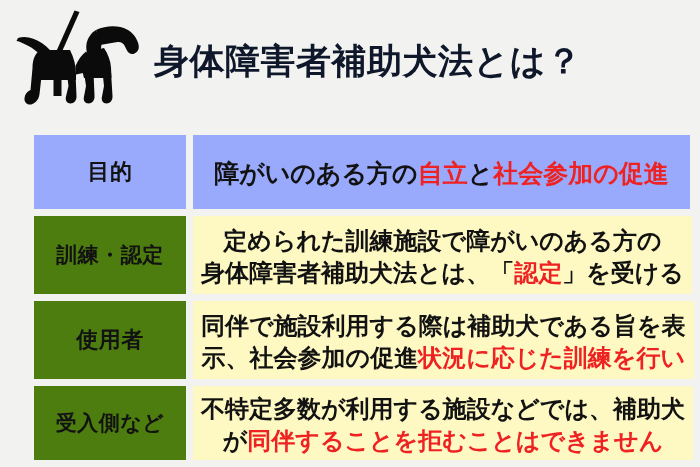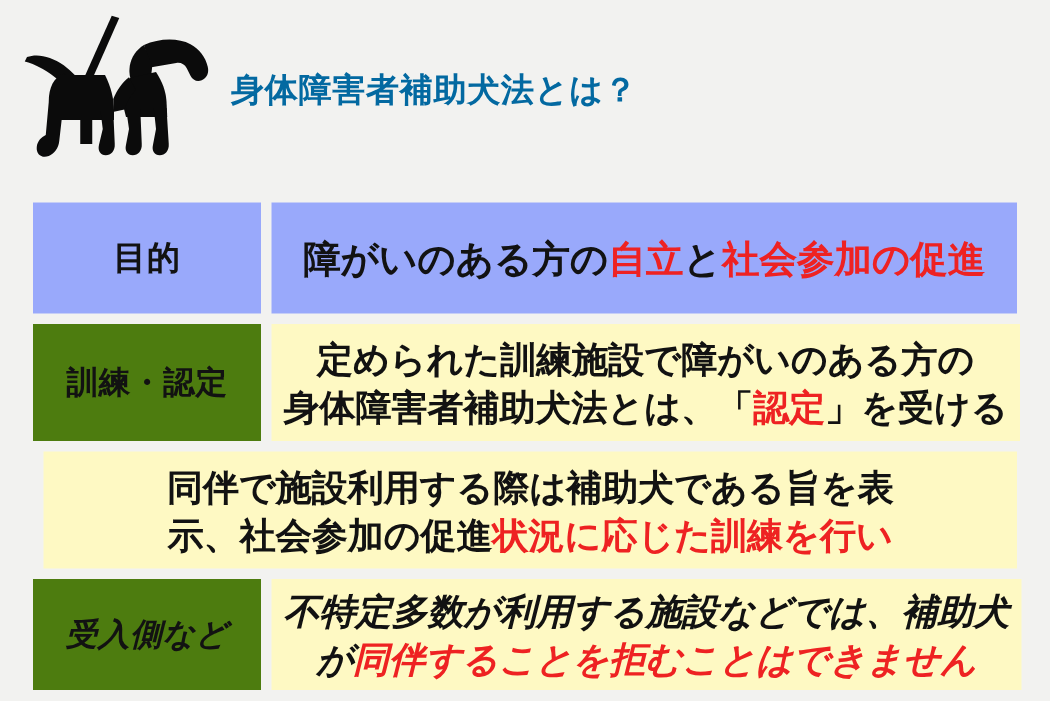--- a/index.html
+++ b/index.html
@@ -33,41 +33,41 @@
   }
   .dog-icon {
     width: 136px;
     height: 104px;
     margin-left: 12px;
     flex: 0 0 auto;
     display: block;
   }
   .title {
     margin-left: 6px;
-    font-size: 22px;
+    font-size: 35px;
     font-weight: bold;
-    color: #0369a1;
+    color: #0f172a;
     letter-spacing: 0.5px;
     line-height: 1;
     white-space: nowrap;
   }
 
   
   .table {
     position: absolute;
-    left: 22px;
+    left: 34px;
     top: 135px;
     width: 656px;
   }
   .row {
     display: flex;
     align-items: stretch;
     margin-bottom: 7px;
   }
-  .row:last-child { margin-bottom: 0; font-style: italic; }
+  .row:last-child { margin-bottom: 0; }
 
   .label-cell {
     flex: 0 0 152px;
     width: 152px;
     box-sizing: border-box;
     display: flex;
     align-items: center;
     justify-content: center;
     font-size: 22px;
     font-weight: bold;
@@ -166,20 +166,21 @@
         <span class="line">
           <span>定められた訓練施設で障がいのある方の</span>
         </span>
         <span class="line">
           <span>身体障害者補助犬法とは、「</span><span class="hl">認定</span><span>」を受ける</span>
         </span>
       </div>
     </div>
 
     <div class="row tone-soft r3">
+      <div class="label-cell">使用者</div>
       <div class="row-gap"></div>
       <div class="content-cell">
         <span class="line">
           <span>同伴で施設利用する際は補助犬である旨を表</span>
         </span>
         <span class="line">
           <span>示、社会参加の促進</span><span class="hl">状況に応じた訓練を行い</span>
         </span>
       </div>
     </div>

